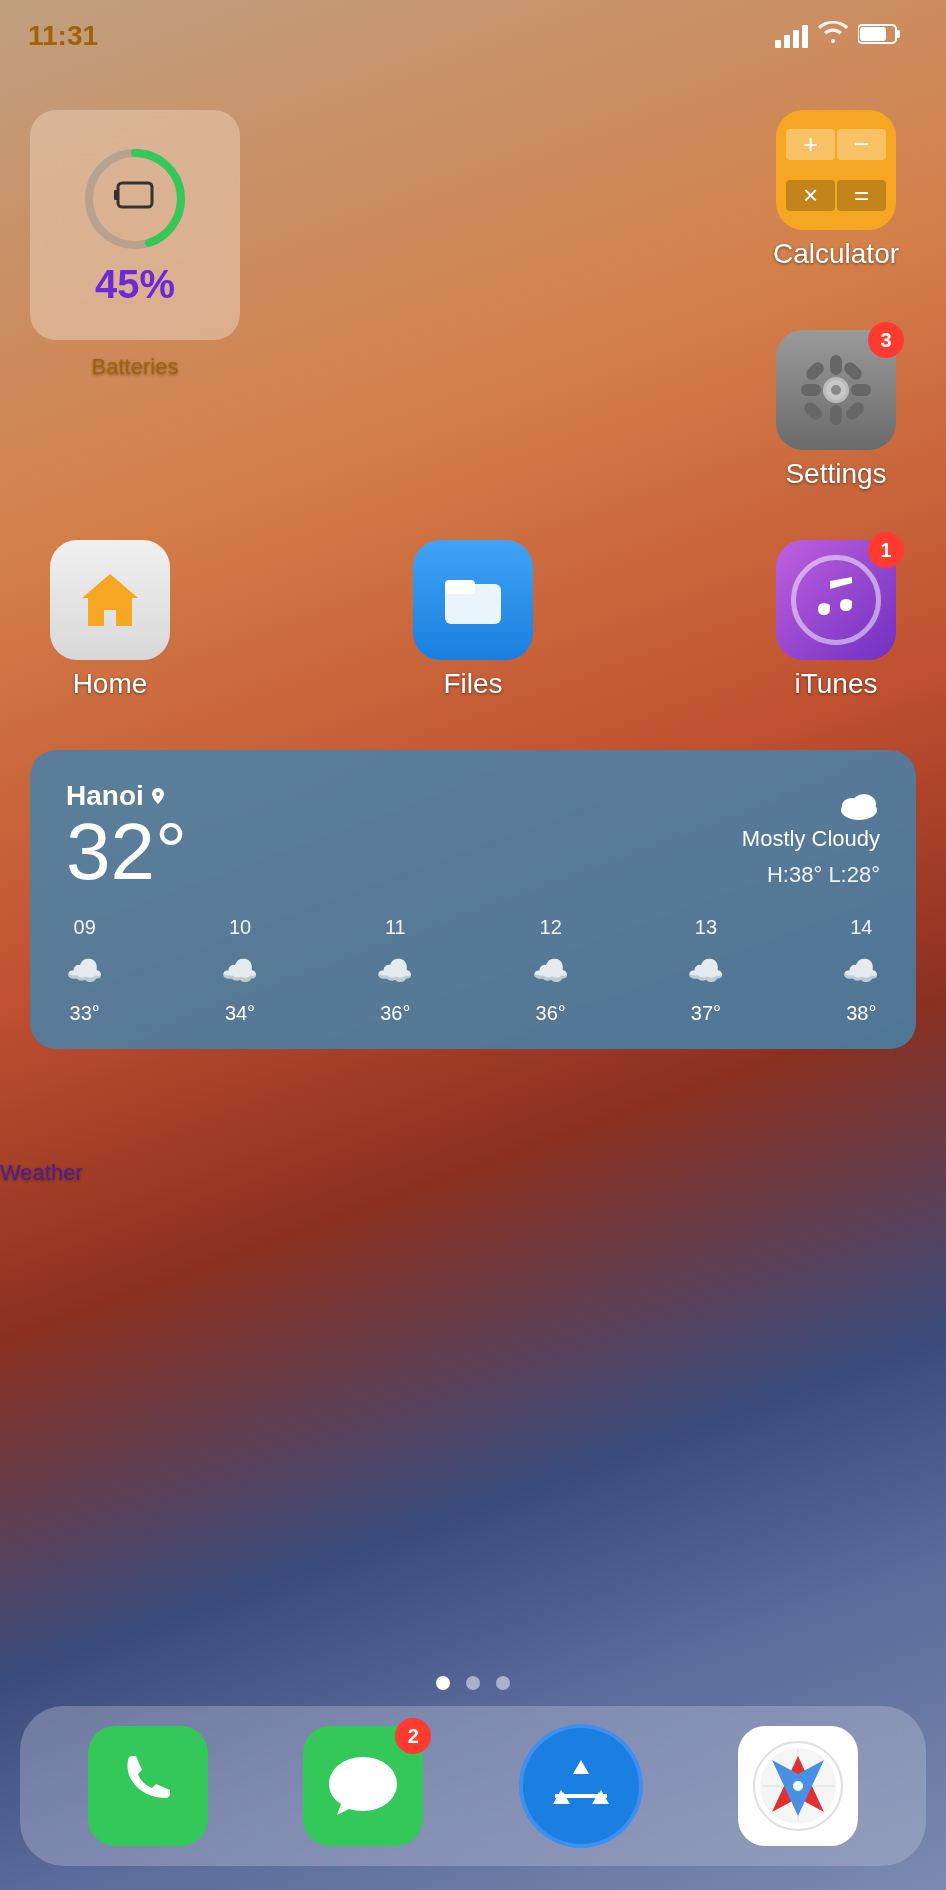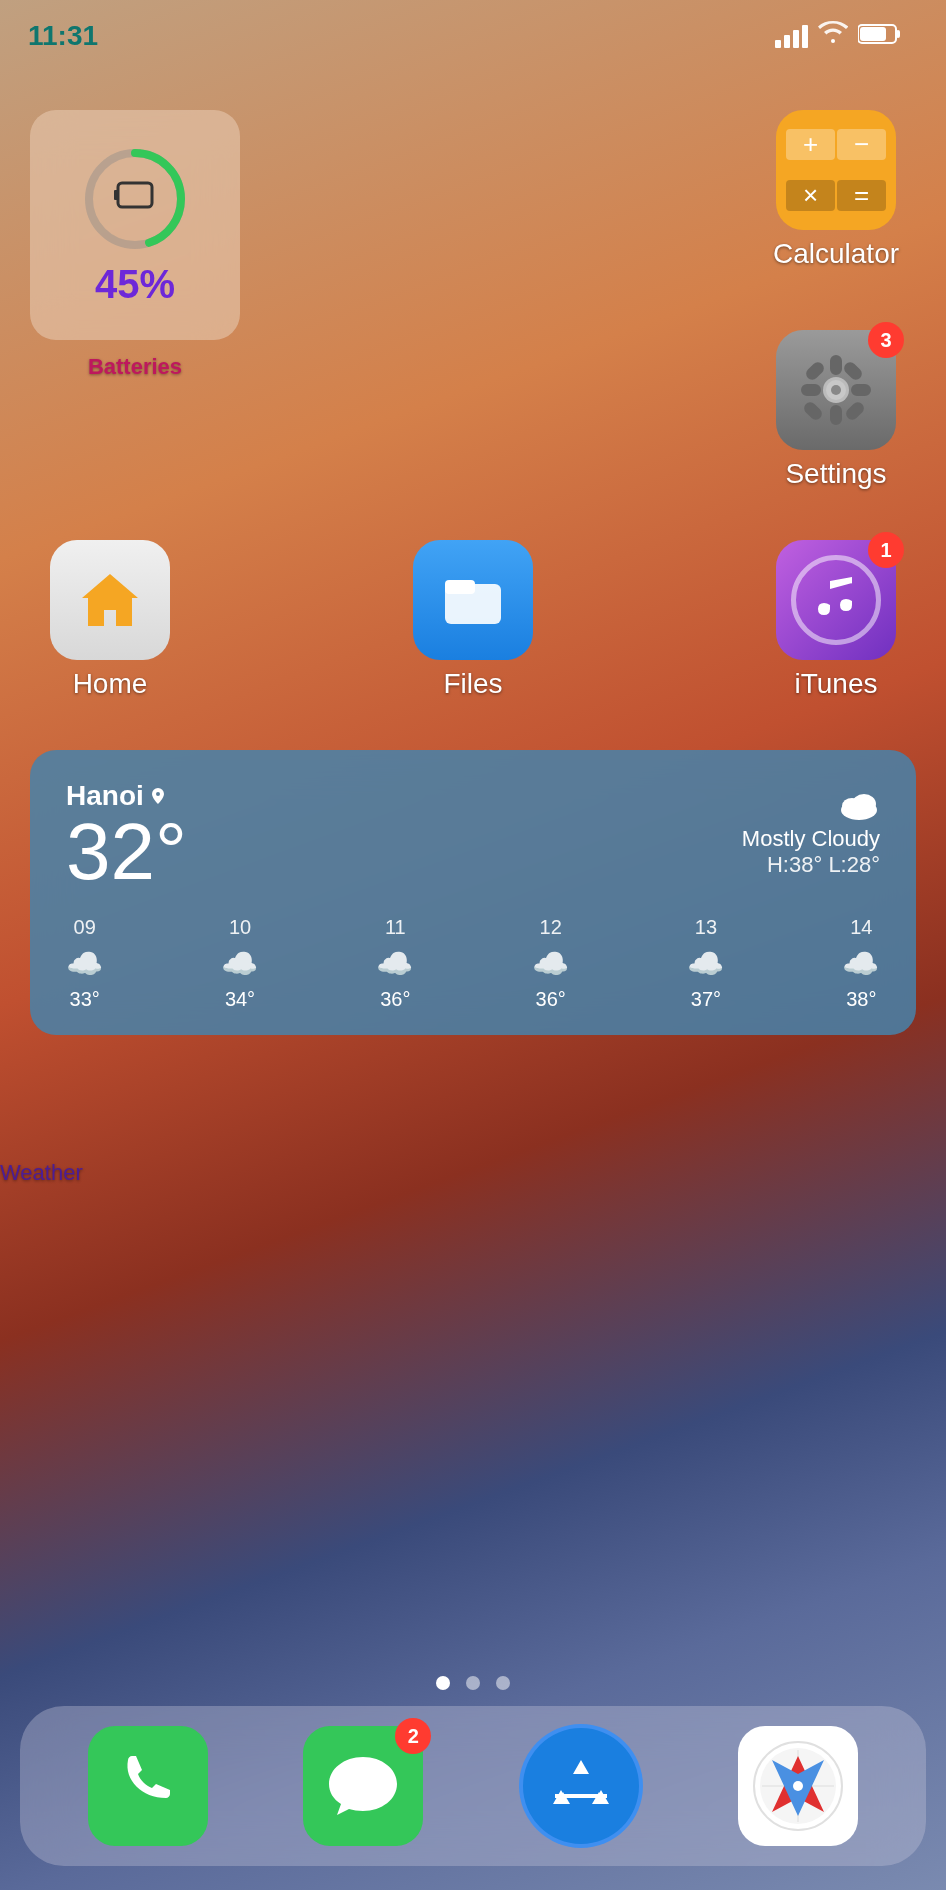--- a/index.html
+++ b/index.html
@@ -18,21 +18,21 @@
     
     .status-bar {
       position: absolute;
       top: 0; left: 0; right: 16px;
       height: 60px;
       display: flex;
       align-items: center;
       justify-content: space-between;
       padding: 12px 28px 0;
       z-index: 100;
-      color: #0f766e;
+      color: #a16207;
       font-size: 28px;
       font-weight: 600;
     }
     .status-right {
       display: flex;
       align-items: center;
       gap: 10px;
     }
     .signal-bars {
       display: flex;
@@ -79,23 +79,23 @@
     .battery-percent {
       font-size: 40px;
       font-weight: 700;
       color: #6d28d9;
     }
     .batteries-label {
       position: absolute;
       bottom: -40px;
       left: 50%;
       transform: translateX(-50%);
-      color: #be185d;
+      color: #a16207;
       font-size: 22px;
-      font-weight: 700;
+      font-weight: 400;
       white-space: nowrap;
       text-shadow: 0 1px 3px rgba(0,0,0,0.4);
     }
     .app-item {
       display: flex;
       flex-direction: column;
       align-items: center;
       width: 160px;
       cursor: pointer;
     }
@@ -276,31 +276,32 @@
       line-height: 1;
       margin-bottom: 4px;
     }
     .weather-condition {
       text-align: right;
       font-size: 22px;
     }
     .weather-hl {
       font-size: 22px;
       opacity: 0.9;
+      margin-top: 10px;
     }
     .weather-hours {
       display: flex;
       justify-content: space-between;
       margin-top: 20px;
     }
     .weather-hour {
       display: flex;
       flex-direction: column;
       align-items: center;
-      gap: 7px;
+      gap: 14px;
     }
     .weather-hour-label {
       font-size: 20px;
       opacity: 0.9;
     }
     .cloud-icon {
       font-size: 30px;
     }
     .weather-hour-temp {
       font-size: 20px;

